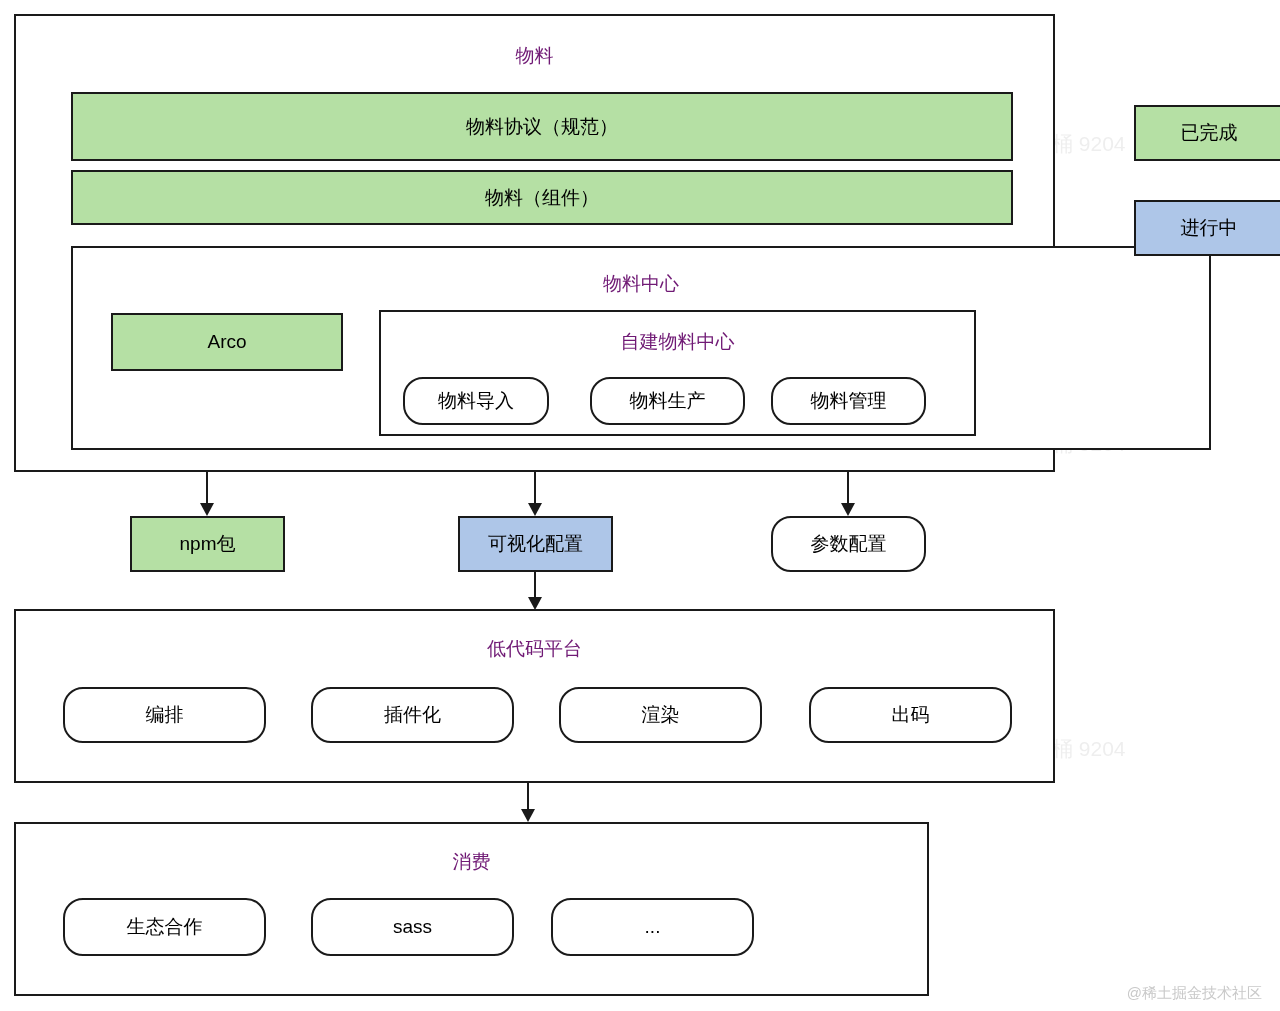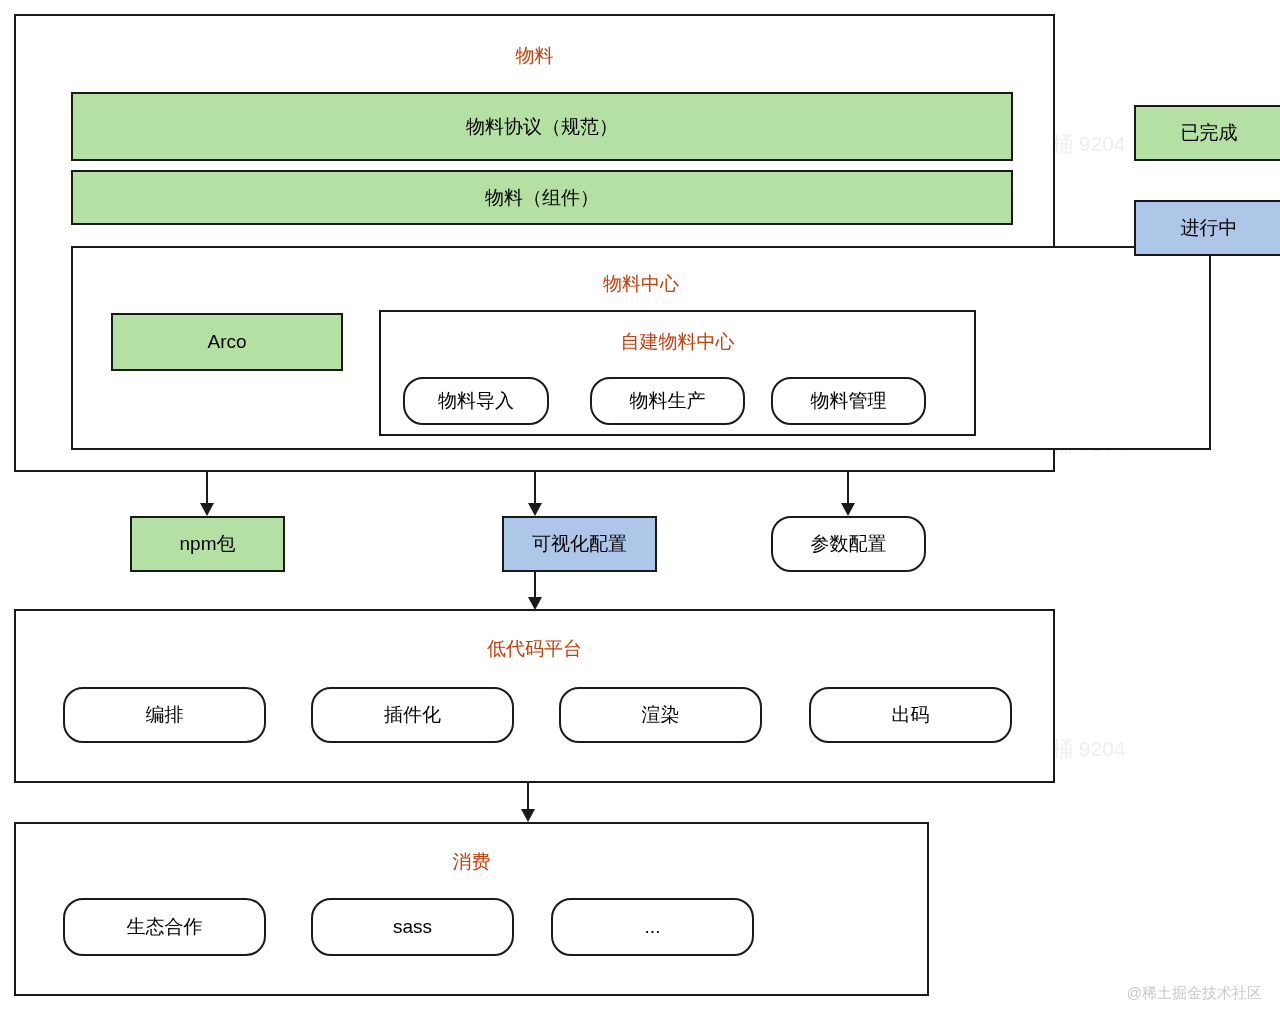--- a/index.html
+++ b/index.html
@@ -26,38 +26,38 @@
     background: #ffffff;
   }
 
   .group-title {
     position: absolute;
     left: 0;
     right: 0;
     text-align: center;
     font-size: 19px;
     line-height: 24px;
-    color: #c2410c;
+    color: #701a75;
     white-space: nowrap;
   }
 
   .cell {
     position: absolute;
     border: 2px solid #1a1a1a;
     background: #ffffff;
     display: flex;
     align-items: center;
     justify-content: center;
     font-size: 19px;
     color: #000;
     white-space: nowrap;
   }
 
   .cell.green  { background: #b5e0a4; }
-  .cell.blue   { background: #aec6e8; margin-left: 44px; }
+  .cell.blue   { background: #aec6e8; }
   .cell.plain  { background: #ffffff; border-radius: 20px; }
 
   
   .arrow {
     position: absolute;
     width: 14px;
   }
   .arrow .shaft {
     position: absolute;
     left: 6px;

